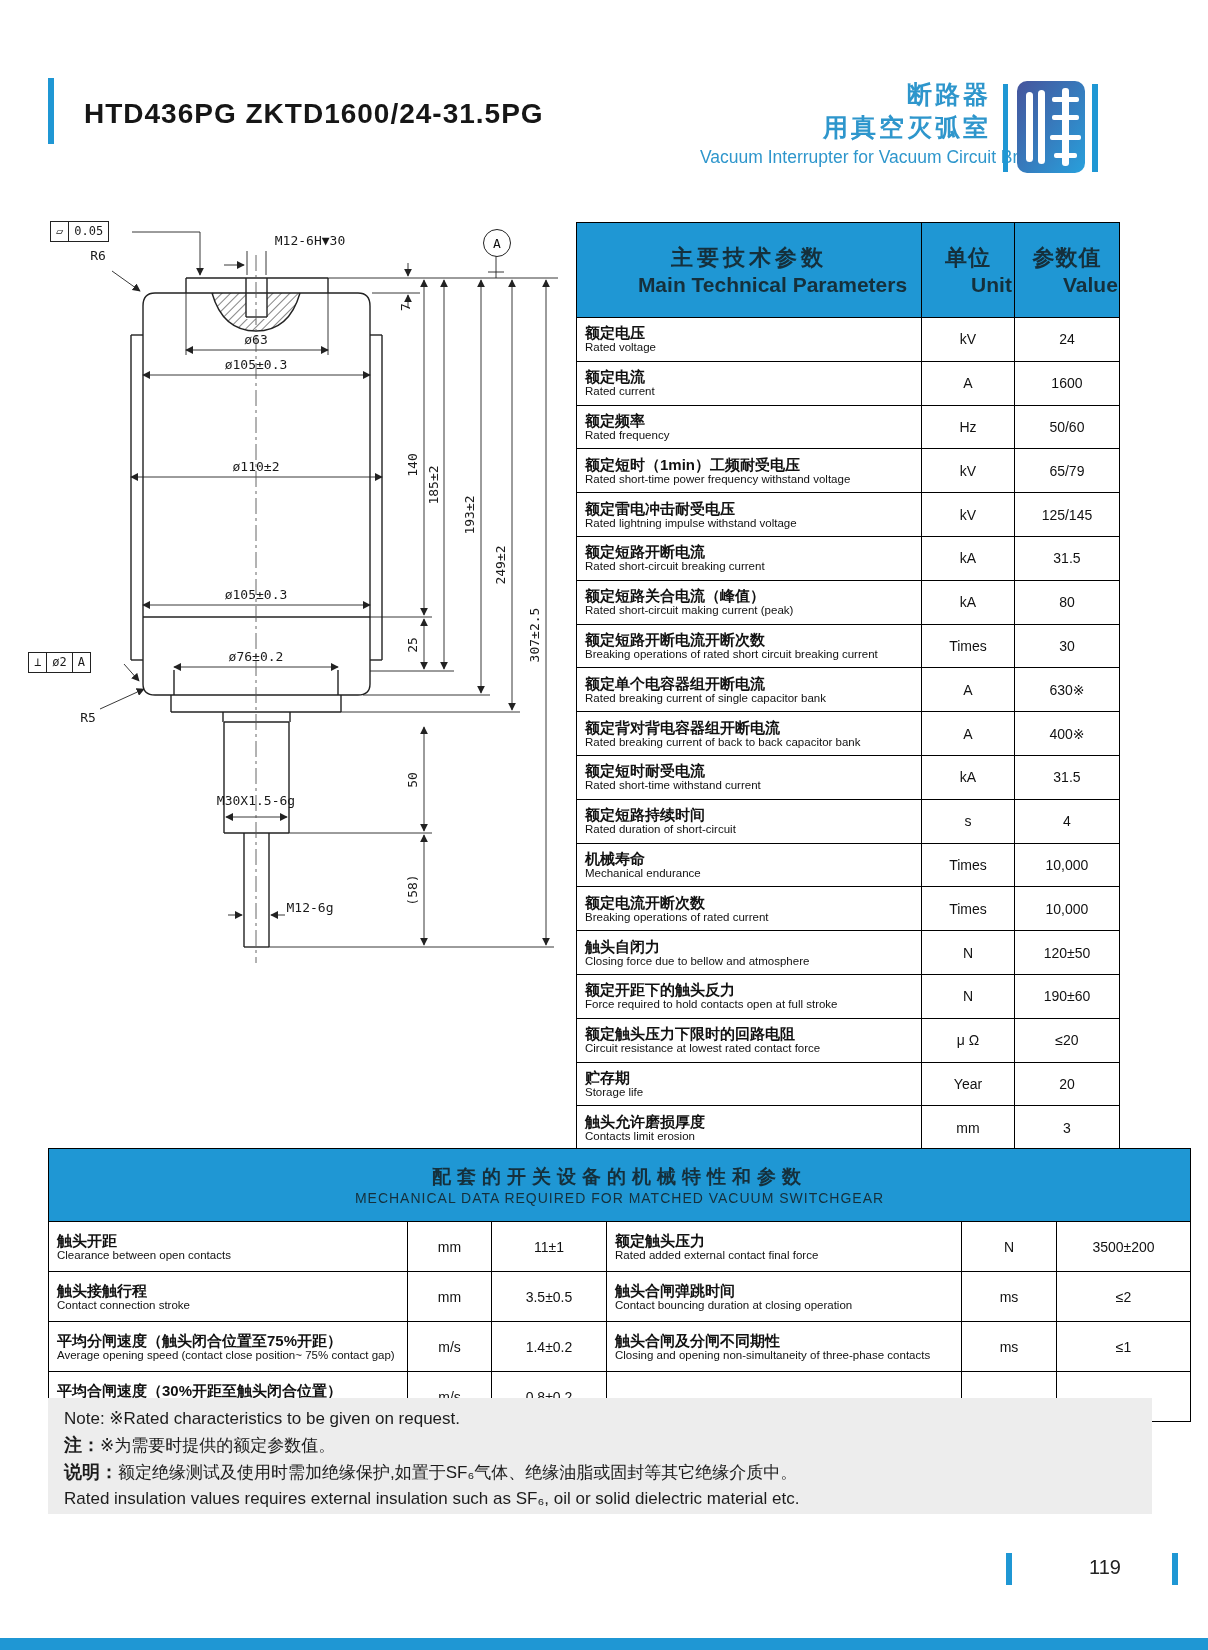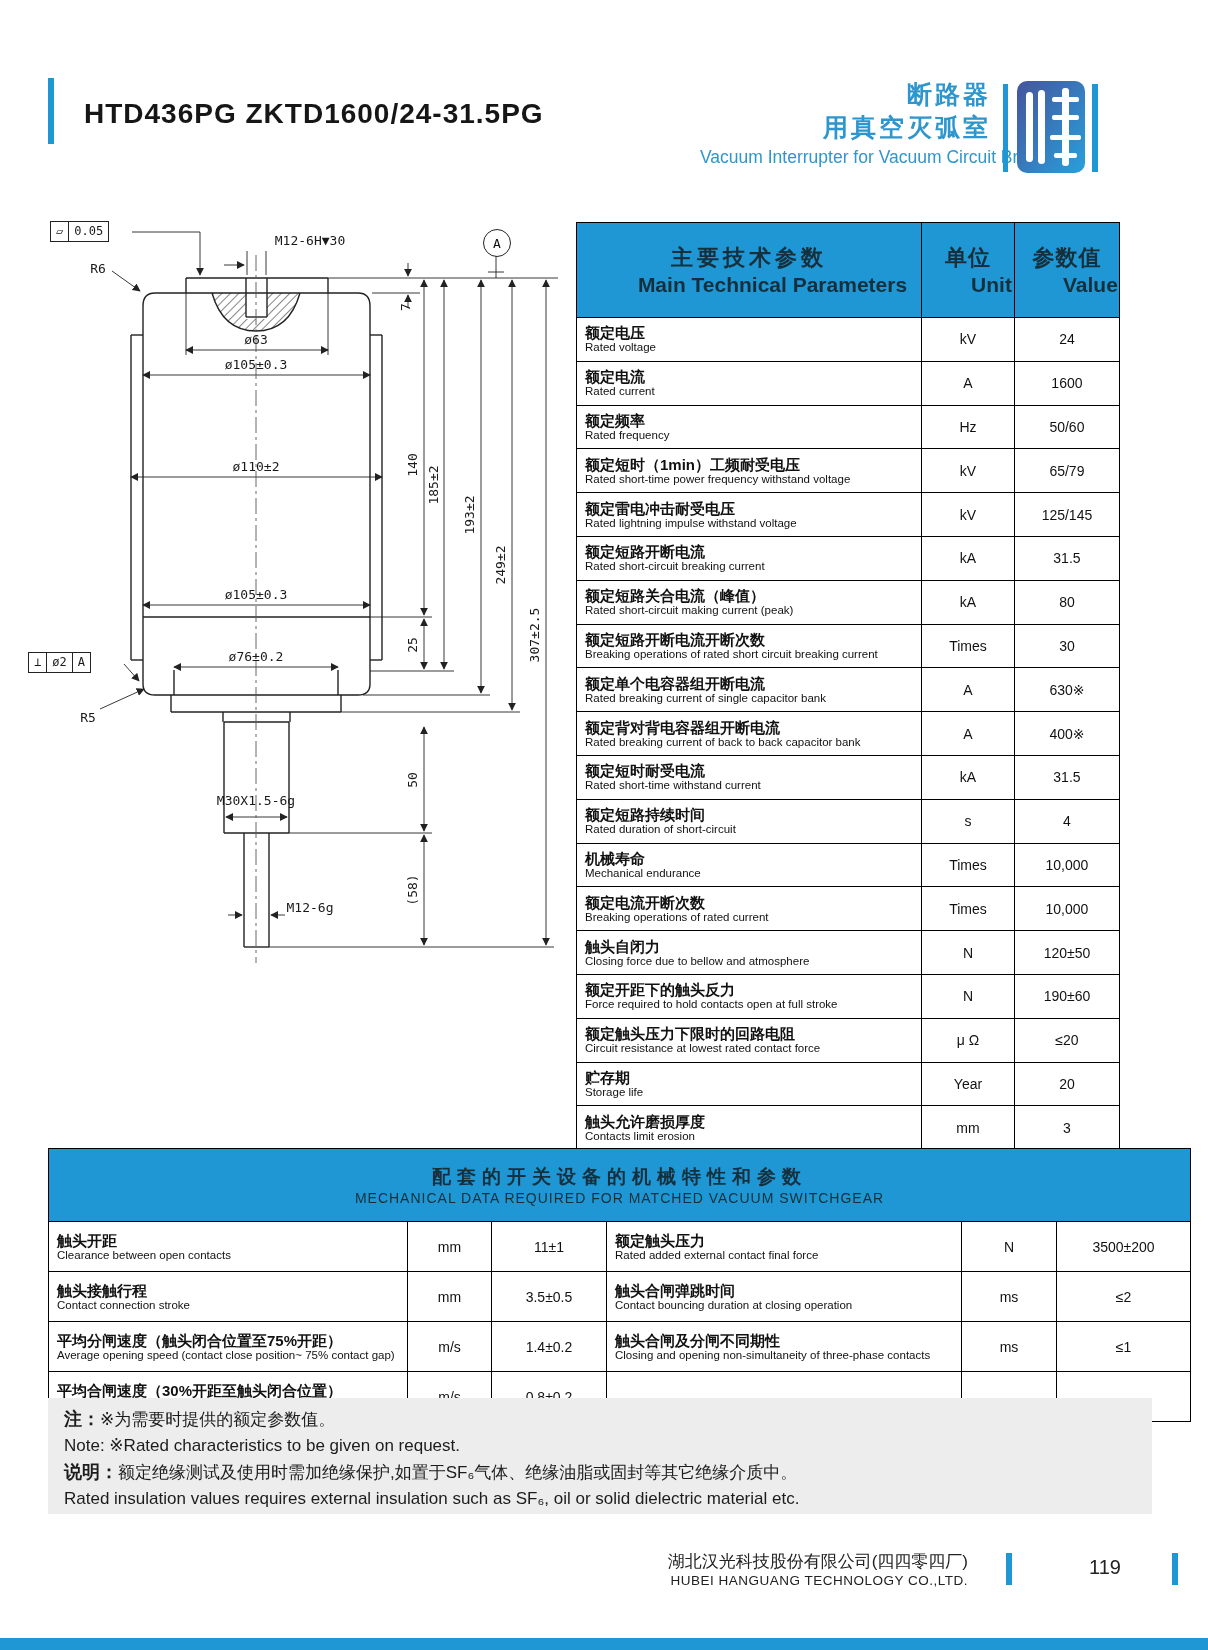--- a/index.html
+++ b/index.html
@@ -214,21 +214,21 @@
         <span class="dl" style="left: 228px; top: 441px;">ø76±0.2</span>
         <span class="dl rot" style="left: 377px; top: 92px;">7</span>
         <span class="dl rot" style="left: 384px; top: 250px;">140</span>
         <span class="dl rot" style="left: 384px; top: 430px;">25</span>
         <span class="dl rot" style="left: 384px; top: 565px;">50</span>
         <span class="dl rot" style="left: 384px; top: 675px;">(58)</span>
         <span class="dl rot" style="left: 405px; top: 270px;">185±2</span>
         <span class="dl rot" style="left: 441px; top: 300px;">193±2</span>
         <span class="dl rot" style="left: 472px; top: 350px;">249±2</span>
         <span class="dl rot" style="left: 506px; top: 420px;">307±2.5</span>
-        <span class="dl" style="left: 70px; top: 53px;">R6</span>
+        <span class="dl" style="left: 70px; top: 40px;">R6</span>
         <span class="dl" style="left: 60px; top: 502px;">R5</span>
         <span class="dl" style="left: 228px; top: 585px;">M30X1.5-6g</span>
         <span class="dl" style="left: 282px; top: 692px;">M12-6g</span>
       </div>
   </div>
 
   <table id="main-table">
     <thead>
       <tr>
         <th id="mth-param">
@@ -472,28 +472,24 @@
             <div class="zh"></div>
             <div class="en"></div>
           </td>
           <td class="uc w5"></td>
           <td class="vc w6"></td>
         </tr>
       </tbody>
   </table>
 
   <div id="notes">
+    <div>Note: ※Rated characteristics to be given on request.</div>
     <div><b>注：</b><span>※为需要时提供的额定参数值。</span></div>
-    <div>Note: ※Rated characteristics to be given on request.</div>
     <div><b>说明：</b><span>额定绝缘测试及使用时需加绝缘保护,如置于SF₆气体、绝缘油脂或固封等其它绝缘介质中。</span></div>
     <div>Rated insulation values requires external insulation such as SF₆, oil or solid dielectric material etc.</div>
   </div>
 
-  <div id="company">
-    <div class="zh">湖北汉光科技股份有限公司(四四零四厂)</div>
-    <div class="en">HUBEI HANGUANG TECHNOLOGY CO.,LTD.</div>
-  </div>
   <div class="vbar" style="left:1006px;top:1553px;width:6px;height:32px;"></div>
   <div id="pagenum">119</div>
   <div class="vbar" style="left:1172px;top:1553px;width:6px;height:32px;"></div>
   <div id="bottom-band"></div>
 
 </div>
 
 </body></html>

